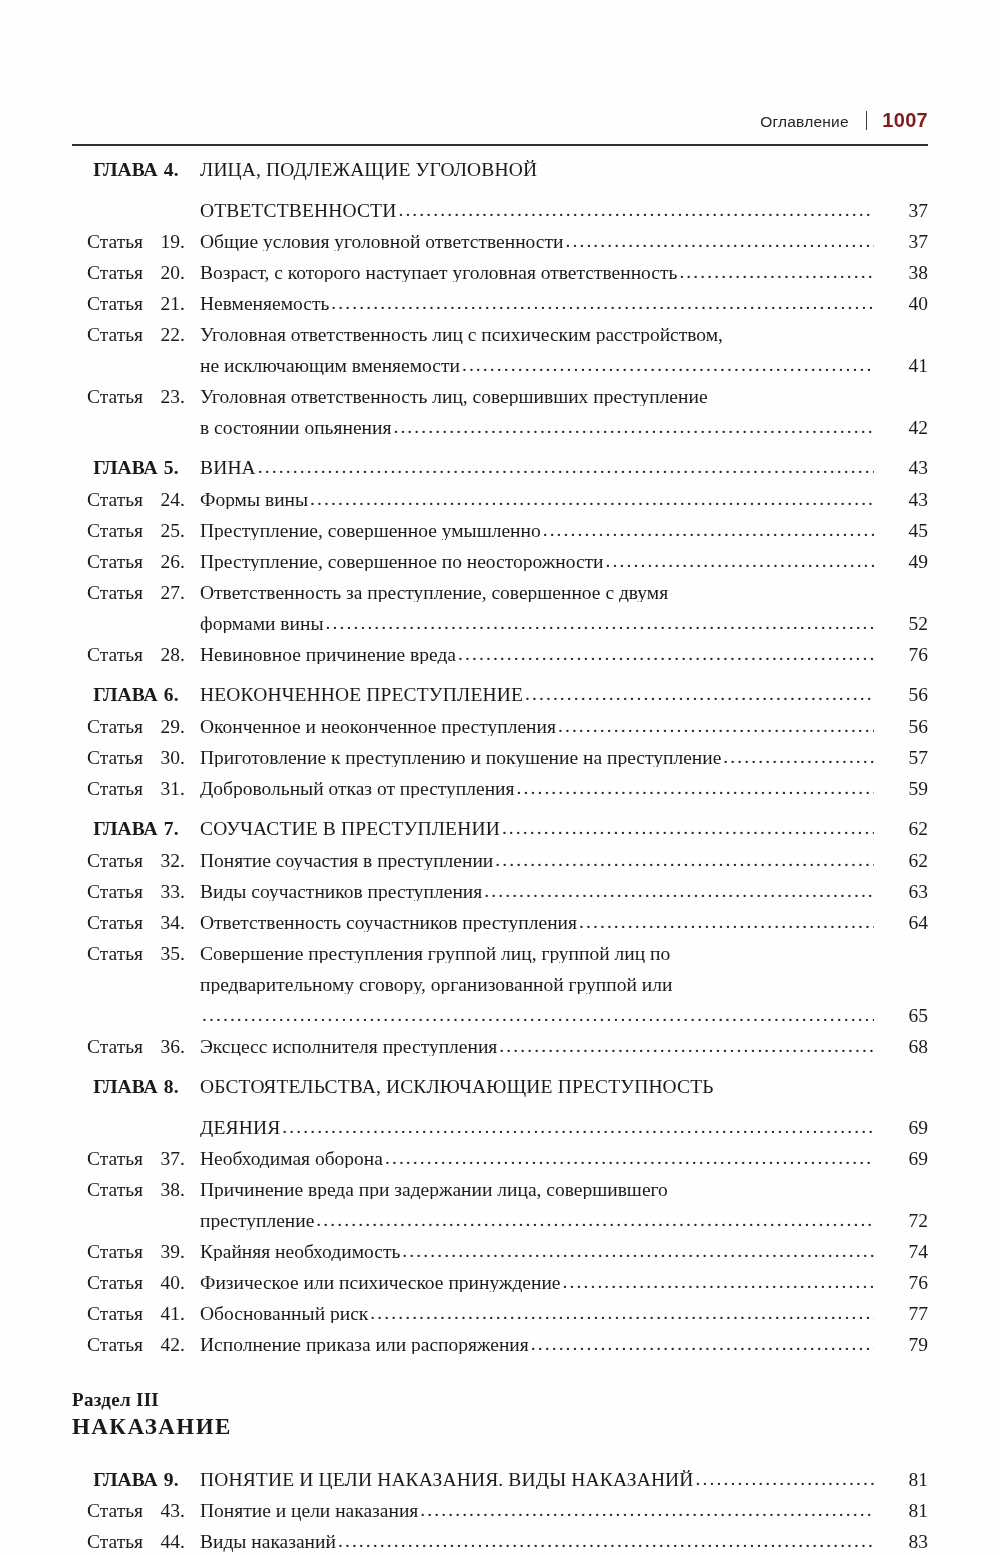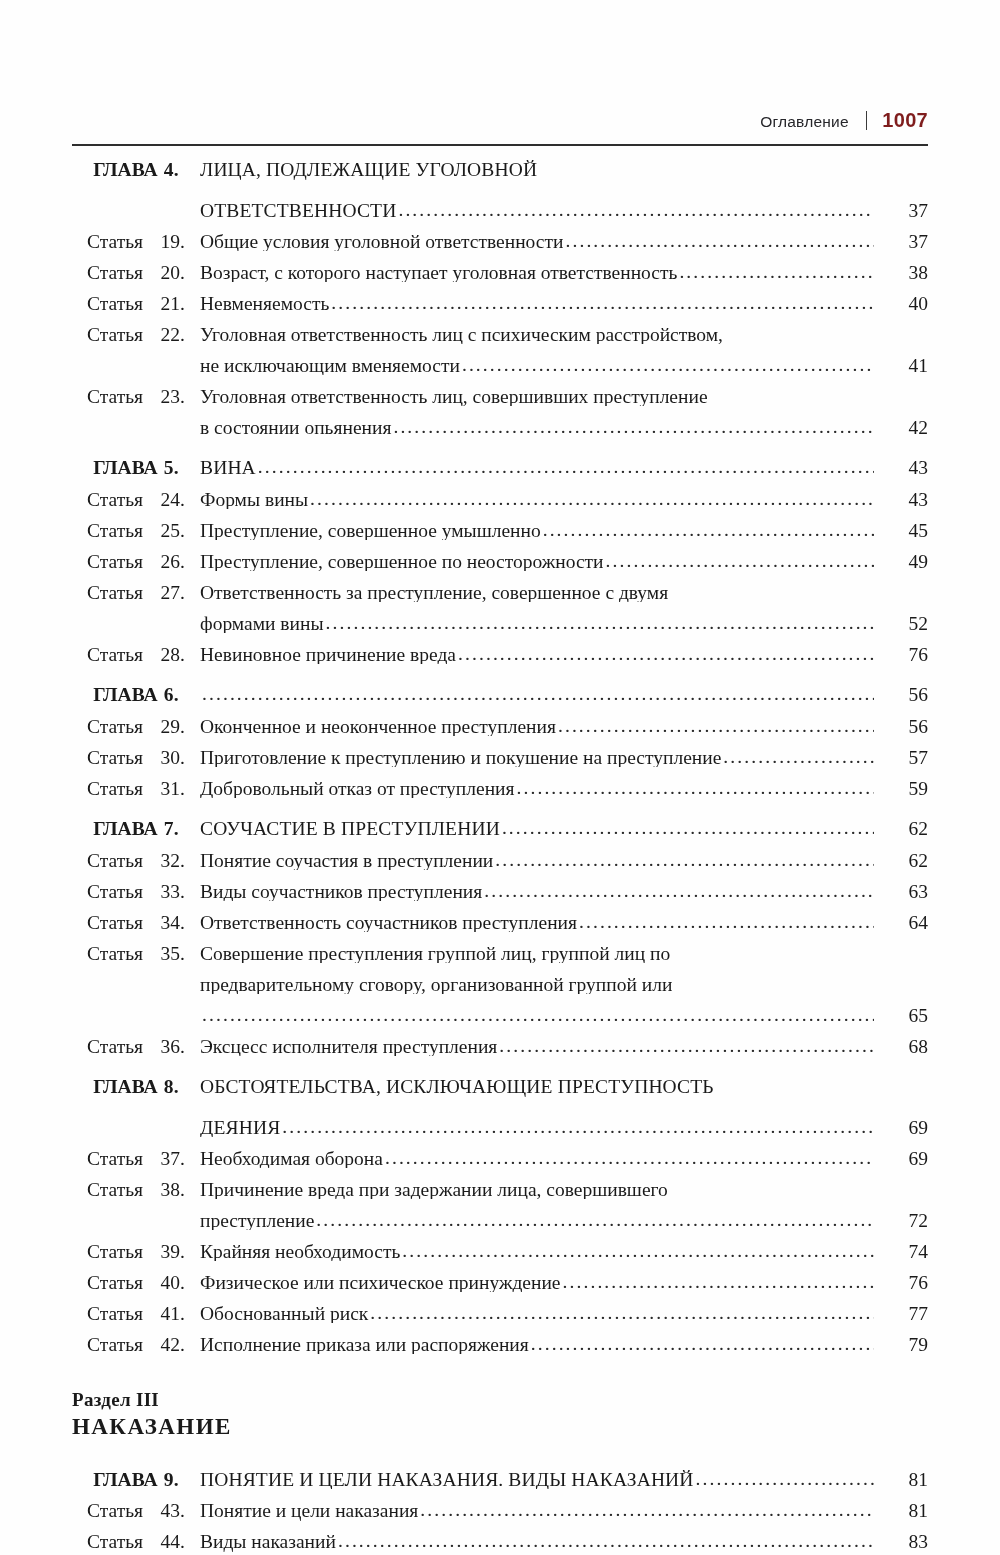--- a/index.html
+++ b/index.html
@@ -370,20 +370,21 @@
             <span class="page-num">76</span>
           </div>
         </div>
         <div class="toc-row chapter">
           <div class="label">
             <span class="word">ГЛАВА</span>
             <span class="num">6</span>
             <span class="dot">.</span>
           </div>
           <div class="title-cell">
+            <span class="title-text">НЕОКОНЧЕННОЕ ПРЕСТУПЛЕНИЕ</span>
             <span class="leader">.......................................................................................................................................................................................................</span>
             <span class="page-num">56</span>
           </div>
         </div>
         <div class="toc-row">
           <div class="label">
             <span class="word">Статья</span>
             <span class="num">29</span>
             <span class="dot">.</span>
           </div>

